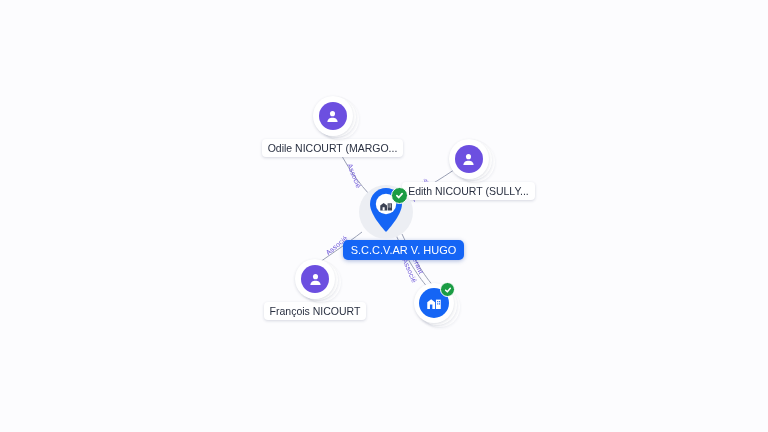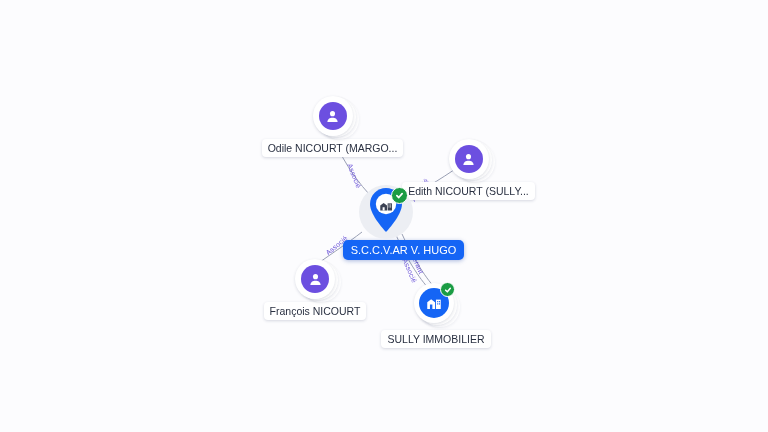--- a/index.html
+++ b/index.html
@@ -259,21 +259,20 @@
           <rect x="18.6" y="12.4" width="1.5" height="1.6" fill="#1565f5"></rect>
           <rect x="6.6" y="14" width="3.2" height="6" fill="#1565f5"></rect>
         </svg>
       </div>
       <div class="verified-badge" style="left:26px; top:-1px;">
         <svg width="8" height="8" viewBox="0 0 24 24" fill="none" stroke="#ffffff" stroke-width="4.5" stroke-linecap="round" stroke-linejoin="round">
           <path d="M5 12.5 L10 17.5 L19 7"></path>
         </svg>
       </div>
     </div>
-    <div class="node-label">SULLY IMMOBILIER</div>
   </div>
 
   <div class="node" style="left:300px; top:185px; width:172px;">
     <div class="pin-wrap">
       <div class="pin-halo"></div>
       <svg class="pin-shape" width="34" height="46" viewBox="0 0 34 46">
         <path d="M17 1 C8.2 1 1 8.2 1 17 c0 11.5 16 28 16 28 s16-16.5 16-28 C33 8.2 25.8 1 17 1 z" fill="#1565f5"></path>
         <circle cx="17" cy="17" r="10.2" fill="#ffffff"></circle>
       </svg>
       <div class="pin-icon">

